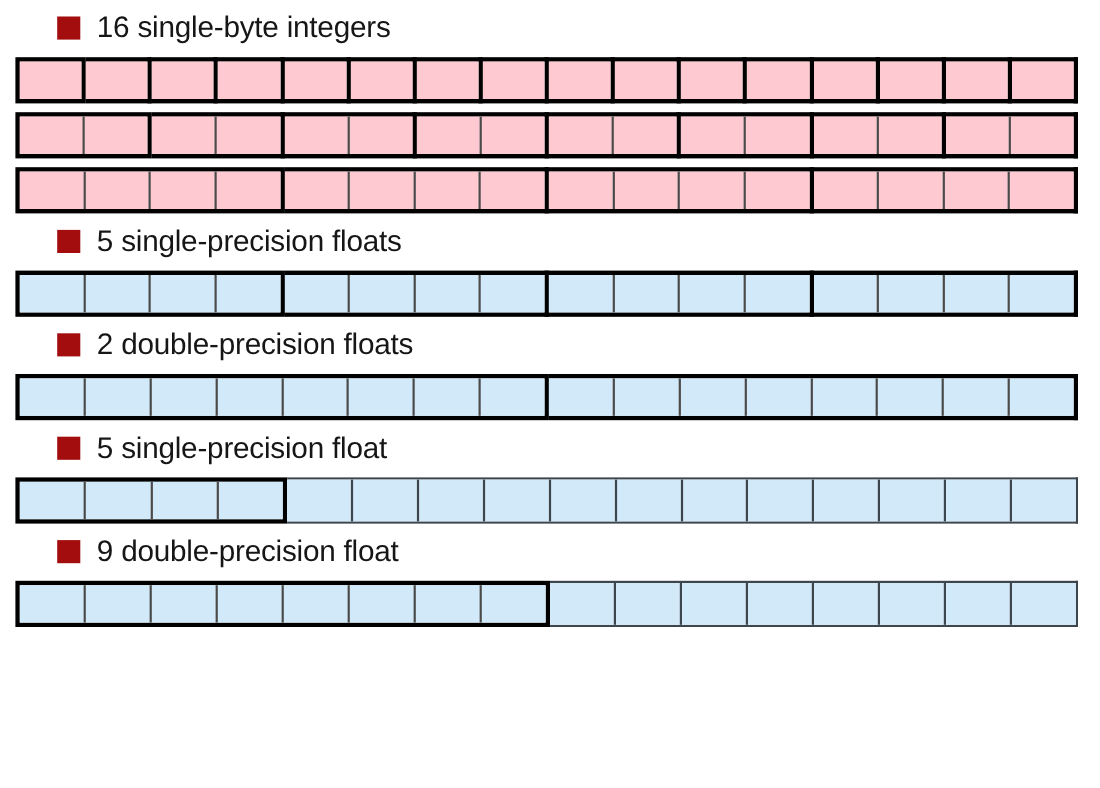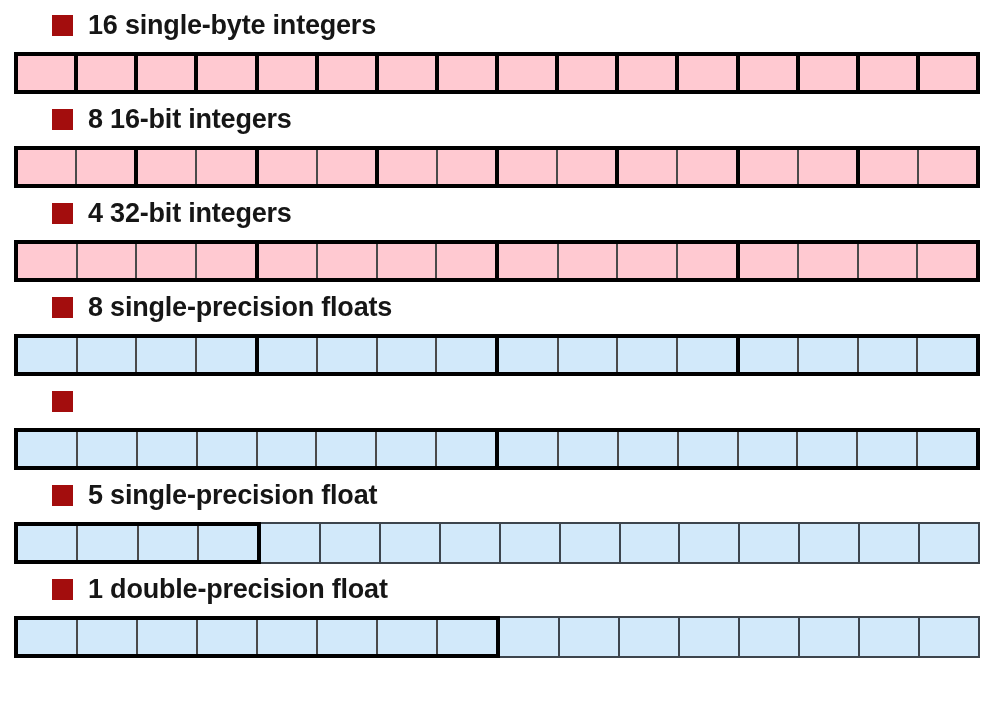--- a/index.html
+++ b/index.html
@@ -68,21 +68,20 @@
   }
   .rest .cell {
     flex: 1 1 0;
     box-sizing: border-box;
   }
   .rest .cell + .cell {
     border-left: 2px solid #3d454d;
   }
   .sections {
     display: block;
-    font-weight: bold;
   }
 </style>
 </head>
 <body>
 
 <div class="slide">
 
 
   <div class="sections">
   <div class="section">
@@ -136,129 +135,122 @@
           <div class="group" style="flex: 1 1 0px;">
             <div class="cell" style="background: rgb(255, 201, 209);"></div>
           </div>
           <div class="group" style="flex: 1 1 0px;">
             <div class="cell" style="background: rgb(255, 201, 209);"></div>
           </div>
         </div>
   </div>
 
   <div class="section">
-    <div class="bullet-line">
-      <span class="bullet-sq"></span>
-      <span>8 16-bit integers</span>
-    </div>
-    <div class="bar">
-          <div class="group" style="flex: 2 1 0px;">
-            <div class="cell" style="background: rgb(255, 201, 209);"></div>
-            <div class="cell" style="background: rgb(255, 201, 209);"></div>
-          </div>
-          <div class="group" style="flex: 2 1 0px;">
-            <div class="cell" style="background: rgb(255, 201, 209);"></div>
-            <div class="cell" style="background: rgb(255, 201, 209);"></div>
-          </div>
-          <div class="group" style="flex: 2 1 0px;">
-            <div class="cell" style="background: rgb(255, 201, 209);"></div>
-            <div class="cell" style="background: rgb(255, 201, 209);"></div>
-          </div>
-          <div class="group" style="flex: 2 1 0px;">
-            <div class="cell" style="background: rgb(255, 201, 209);"></div>
-            <div class="cell" style="background: rgb(255, 201, 209);"></div>
-          </div>
-          <div class="group" style="flex: 2 1 0px;">
-            <div class="cell" style="background: rgb(255, 201, 209);"></div>
-            <div class="cell" style="background: rgb(255, 201, 209);"></div>
-          </div>
-          <div class="group" style="flex: 2 1 0px;">
-            <div class="cell" style="background: rgb(255, 201, 209);"></div>
-            <div class="cell" style="background: rgb(255, 201, 209);"></div>
-          </div>
-          <div class="group" style="flex: 2 1 0px;">
-            <div class="cell" style="background: rgb(255, 201, 209);"></div>
-            <div class="cell" style="background: rgb(255, 201, 209);"></div>
-          </div>
-          <div class="group" style="flex: 2 1 0px;">
-            <div class="cell" style="background: rgb(255, 201, 209);"></div>
-            <div class="cell" style="background: rgb(255, 201, 209);"></div>
-          </div>
-        </div>
-  </div>
-
-  <div class="section">
-    <div class="bullet-line">
-      <span class="bullet-sq"></span>
-      <span>4 32-bit integers</span>
-    </div>
-    <div class="bar">
-          <div class="group" style="flex: 4 1 0px;">
-            <div class="cell" style="background: rgb(255, 201, 209);"></div>
-            <div class="cell" style="background: rgb(255, 201, 209);"></div>
-            <div class="cell" style="background: rgb(255, 201, 209);"></div>
-            <div class="cell" style="background: rgb(255, 201, 209);"></div>
-          </div>
-          <div class="group" style="flex: 4 1 0px;">
-            <div class="cell" style="background: rgb(255, 201, 209);"></div>
-            <div class="cell" style="background: rgb(255, 201, 209);"></div>
-            <div class="cell" style="background: rgb(255, 201, 209);"></div>
-            <div class="cell" style="background: rgb(255, 201, 209);"></div>
-          </div>
-          <div class="group" style="flex: 4 1 0px;">
-            <div class="cell" style="background: rgb(255, 201, 209);"></div>
-            <div class="cell" style="background: rgb(255, 201, 209);"></div>
-            <div class="cell" style="background: rgb(255, 201, 209);"></div>
-            <div class="cell" style="background: rgb(255, 201, 209);"></div>
-          </div>
-          <div class="group" style="flex: 4 1 0px;">
-            <div class="cell" style="background: rgb(255, 201, 209);"></div>
-            <div class="cell" style="background: rgb(255, 201, 209);"></div>
-            <div class="cell" style="background: rgb(255, 201, 209);"></div>
-            <div class="cell" style="background: rgb(255, 201, 209);"></div>
-          </div>
-        </div>
-  </div>
-
-  <div class="section">
-    <div class="bullet-line">
-      <span class="bullet-sq"></span>
-      <span>8 single-precision floats</span>
-    </div>
-    <div class="bar">
-          <div class="group" style="flex: 4 1 0px;">
-            <div class="cell" style="background: rgb(210, 233, 250);"></div>
-            <div class="cell" style="background: rgb(210, 233, 250);"></div>
-            <div class="cell" style="background: rgb(210, 233, 250);"></div>
-            <div class="cell" style="background: rgb(210, 233, 250);"></div>
-          </div>
-          <div class="group" style="flex: 4 1 0px;">
-            <div class="cell" style="background: rgb(210, 233, 250);"></div>
-            <div class="cell" style="background: rgb(210, 233, 250);"></div>
-            <div class="cell" style="background: rgb(210, 233, 250);"></div>
-            <div class="cell" style="background: rgb(210, 233, 250);"></div>
-          </div>
-          <div class="group" style="flex: 4 1 0px;">
-            <div class="cell" style="background: rgb(210, 233, 250);"></div>
-            <div class="cell" style="background: rgb(210, 233, 250);"></div>
-            <div class="cell" style="background: rgb(210, 233, 250);"></div>
-            <div class="cell" style="background: rgb(210, 233, 250);"></div>
-          </div>
-          <div class="group" style="flex: 4 1 0px;">
-            <div class="cell" style="background: rgb(210, 233, 250);"></div>
-            <div class="cell" style="background: rgb(210, 233, 250);"></div>
-            <div class="cell" style="background: rgb(210, 233, 250);"></div>
-            <div class="cell" style="background: rgb(210, 233, 250);"></div>
-          </div>
-        </div>
-  </div>
-
-  <div class="section">
-    <div class="bullet-line">
-      <span class="bullet-sq"></span>
+    <div class="bar">
+          <div class="group" style="flex: 2 1 0px;">
+            <div class="cell" style="background: rgb(255, 201, 209);"></div>
+            <div class="cell" style="background: rgb(255, 201, 209);"></div>
+          </div>
+          <div class="group" style="flex: 2 1 0px;">
+            <div class="cell" style="background: rgb(255, 201, 209);"></div>
+            <div class="cell" style="background: rgb(255, 201, 209);"></div>
+          </div>
+          <div class="group" style="flex: 2 1 0px;">
+            <div class="cell" style="background: rgb(255, 201, 209);"></div>
+            <div class="cell" style="background: rgb(255, 201, 209);"></div>
+          </div>
+          <div class="group" style="flex: 2 1 0px;">
+            <div class="cell" style="background: rgb(255, 201, 209);"></div>
+            <div class="cell" style="background: rgb(255, 201, 209);"></div>
+          </div>
+          <div class="group" style="flex: 2 1 0px;">
+            <div class="cell" style="background: rgb(255, 201, 209);"></div>
+            <div class="cell" style="background: rgb(255, 201, 209);"></div>
+          </div>
+          <div class="group" style="flex: 2 1 0px;">
+            <div class="cell" style="background: rgb(255, 201, 209);"></div>
+            <div class="cell" style="background: rgb(255, 201, 209);"></div>
+          </div>
+          <div class="group" style="flex: 2 1 0px;">
+            <div class="cell" style="background: rgb(255, 201, 209);"></div>
+            <div class="cell" style="background: rgb(255, 201, 209);"></div>
+          </div>
+          <div class="group" style="flex: 2 1 0px;">
+            <div class="cell" style="background: rgb(255, 201, 209);"></div>
+            <div class="cell" style="background: rgb(255, 201, 209);"></div>
+          </div>
+        </div>
+  </div>
+
+  <div class="section">
+    <div class="bar">
+          <div class="group" style="flex: 4 1 0px;">
+            <div class="cell" style="background: rgb(255, 201, 209);"></div>
+            <div class="cell" style="background: rgb(255, 201, 209);"></div>
+            <div class="cell" style="background: rgb(255, 201, 209);"></div>
+            <div class="cell" style="background: rgb(255, 201, 209);"></div>
+          </div>
+          <div class="group" style="flex: 4 1 0px;">
+            <div class="cell" style="background: rgb(255, 201, 209);"></div>
+            <div class="cell" style="background: rgb(255, 201, 209);"></div>
+            <div class="cell" style="background: rgb(255, 201, 209);"></div>
+            <div class="cell" style="background: rgb(255, 201, 209);"></div>
+          </div>
+          <div class="group" style="flex: 4 1 0px;">
+            <div class="cell" style="background: rgb(255, 201, 209);"></div>
+            <div class="cell" style="background: rgb(255, 201, 209);"></div>
+            <div class="cell" style="background: rgb(255, 201, 209);"></div>
+            <div class="cell" style="background: rgb(255, 201, 209);"></div>
+          </div>
+          <div class="group" style="flex: 4 1 0px;">
+            <div class="cell" style="background: rgb(255, 201, 209);"></div>
+            <div class="cell" style="background: rgb(255, 201, 209);"></div>
+            <div class="cell" style="background: rgb(255, 201, 209);"></div>
+            <div class="cell" style="background: rgb(255, 201, 209);"></div>
+          </div>
+        </div>
+  </div>
+
+  <div class="section">
+    <div class="bullet-line">
+      <span class="bullet-sq"></span>
+      <span>5 single-precision floats</span>
+    </div>
+    <div class="bar">
+          <div class="group" style="flex: 4 1 0px;">
+            <div class="cell" style="background: rgb(210, 233, 250);"></div>
+            <div class="cell" style="background: rgb(210, 233, 250);"></div>
+            <div class="cell" style="background: rgb(210, 233, 250);"></div>
+            <div class="cell" style="background: rgb(210, 233, 250);"></div>
+          </div>
+          <div class="group" style="flex: 4 1 0px;">
+            <div class="cell" style="background: rgb(210, 233, 250);"></div>
+            <div class="cell" style="background: rgb(210, 233, 250);"></div>
+            <div class="cell" style="background: rgb(210, 233, 250);"></div>
+            <div class="cell" style="background: rgb(210, 233, 250);"></div>
+          </div>
+          <div class="group" style="flex: 4 1 0px;">
+            <div class="cell" style="background: rgb(210, 233, 250);"></div>
+            <div class="cell" style="background: rgb(210, 233, 250);"></div>
+            <div class="cell" style="background: rgb(210, 233, 250);"></div>
+            <div class="cell" style="background: rgb(210, 233, 250);"></div>
+          </div>
+          <div class="group" style="flex: 4 1 0px;">
+            <div class="cell" style="background: rgb(210, 233, 250);"></div>
+            <div class="cell" style="background: rgb(210, 233, 250);"></div>
+            <div class="cell" style="background: rgb(210, 233, 250);"></div>
+            <div class="cell" style="background: rgb(210, 233, 250);"></div>
+          </div>
+        </div>
+  </div>
+
+  <div class="section">
+    <div class="bullet-line">
+      <span class="bullet-sq"></span>
+      <span>2 double-precision floats</span>
     </div>
     <div class="bar">
           <div class="group" style="flex: 8 1 0px;">
             <div class="cell" style="background: rgb(210, 233, 250);"></div>
             <div class="cell" style="background: rgb(210, 233, 250);"></div>
             <div class="cell" style="background: rgb(210, 233, 250);"></div>
             <div class="cell" style="background: rgb(210, 233, 250);"></div>
             <div class="cell" style="background: rgb(210, 233, 250);"></div>
             <div class="cell" style="background: rgb(210, 233, 250);"></div>
             <div class="cell" style="background: rgb(210, 233, 250);"></div>
@@ -302,21 +294,21 @@
             <div class="cell" style="background: rgb(210, 233, 250);"></div>
             <div class="cell" style="background: rgb(210, 233, 250);"></div>
             <div class="cell" style="background: rgb(210, 233, 250);"></div>
           </div>
         </div>
   </div>
 
   <div class="section">
     <div class="bullet-line">
       <span class="bullet-sq"></span>
-      <span>1 double-precision float</span>
+      <span>9 double-precision float</span>
     </div>
     <div class="bar">
           <div class="group" style="flex: 8 1 0px;">
             <div class="cell" style="background: rgb(210, 233, 250);"></div>
             <div class="cell" style="background: rgb(210, 233, 250);"></div>
             <div class="cell" style="background: rgb(210, 233, 250);"></div>
             <div class="cell" style="background: rgb(210, 233, 250);"></div>
             <div class="cell" style="background: rgb(210, 233, 250);"></div>
             <div class="cell" style="background: rgb(210, 233, 250);"></div>
             <div class="cell" style="background: rgb(210, 233, 250);"></div>

